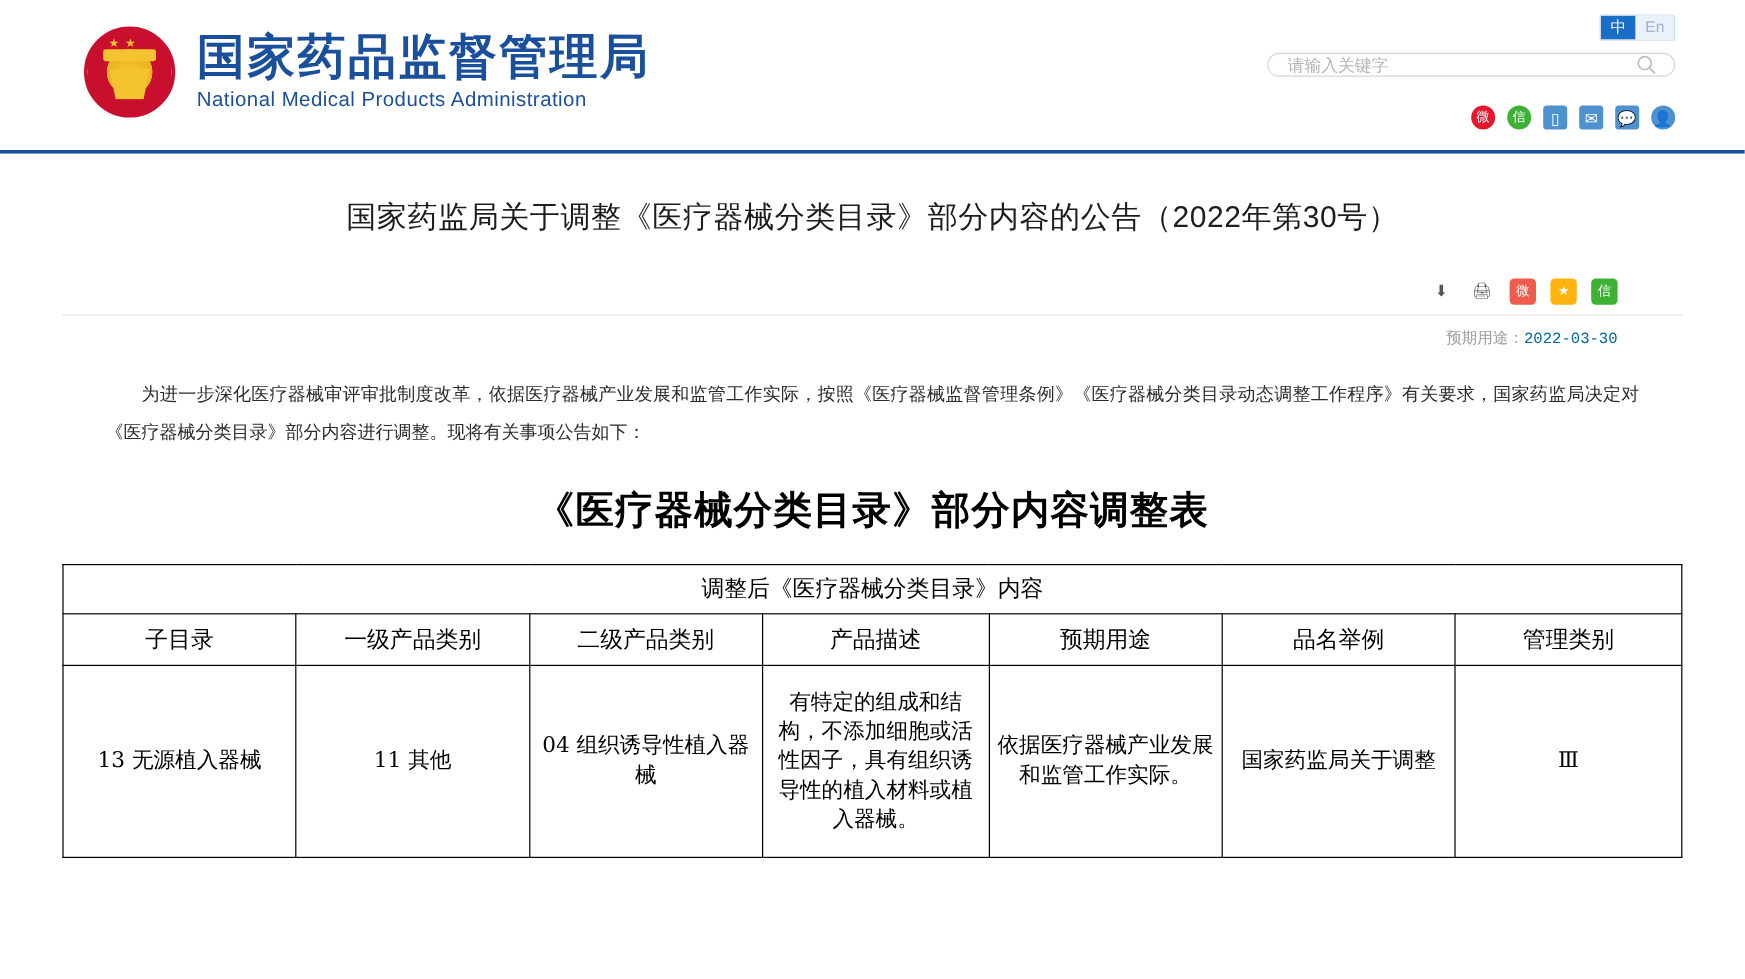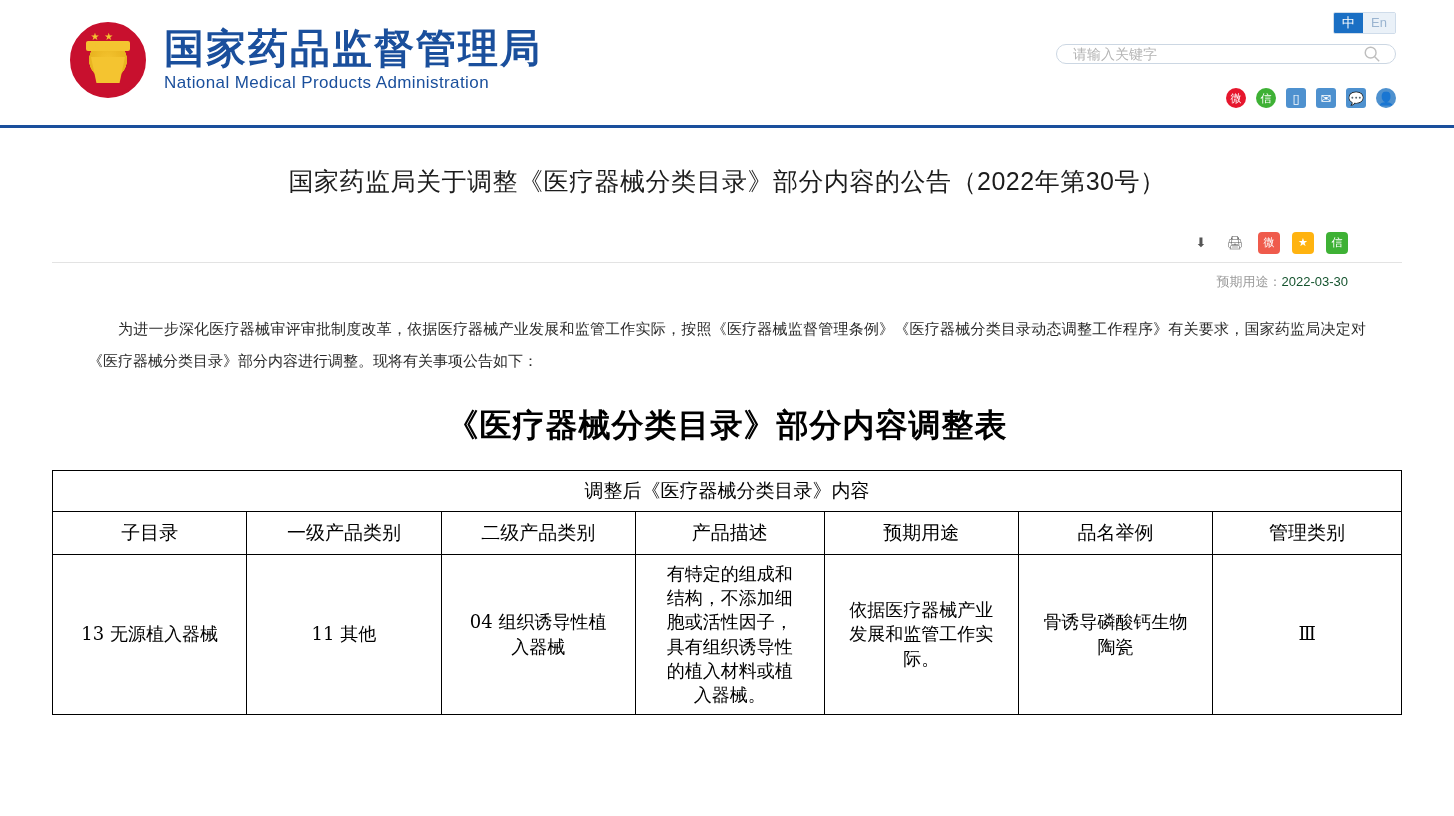--- a/index.html
+++ b/index.html
@@ -181,21 +181,21 @@
   .share-weibo { background: #ef5b4c; }
   .share-star  { background: #ffb310; }
   .share-wechat{ background: #3eb135; }
 
   .pub-time {
     text-align: right;
     padding: 10px 54px 0 0;
     font-size: 13px;
     color: #9b9b9b;
   }
-  .pub-time .pt-date { color: #14532d; }
+  .pub-time .pt-date { color: #0369a1; font-family: Liberation Mono, monospace; }
 
   .body-text {
     margin: 22px 36px 14px 36px;
     font-size: 15px;
     color: #2b2b2b;
     line-height: 2.1;
     text-align: justify;
     text-indent: 2em;
   }
 
@@ -222,21 +222,21 @@
     border-collapse: collapse;
     table-layout: fixed;
     font-family: "DejaVu Serif", "Liberation Serif", serif;
   }
   table.cat-table th,
   table.cat-table td {
     border: 1px solid #000;
     text-align: center;
     vertical-align: middle;
     color: #000;
-    padding: 4px 24px;
+    padding: 4px 6px;
   }
   table.cat-table .caption-row th {
     font-size: 19px;
     font-weight: normal;
     padding: 7px 0;
   }
   table.cat-table .head-row th {
     font-size: 19px;
     font-weight: normal;
     padding: 8px 0;
@@ -338,18 +338,18 @@
         <th>管理类别</th>
       </tr>
     </thead>
     <tbody>
       <tr>
         <td>13 无源植入器械</td>
         <td>11 其他</td>
         <td>04 组织诱导性植入器械</td>
         <td class="cell-desc">有特定的组成和结构，不添加细胞或活性因子，具有组织诱导性的植入材料或植入器械。</td>
         <td>依据医疗器械产业发展和监管工作实际。</td>
-        <td>骨诱导磷酸钙生物陶瓷</td>
+        <td>国家药监局关于调整</td>
         <td>Ⅲ</td>
       </tr>
     </tbody>
   </table>
 </div>
 
 </body></html>

